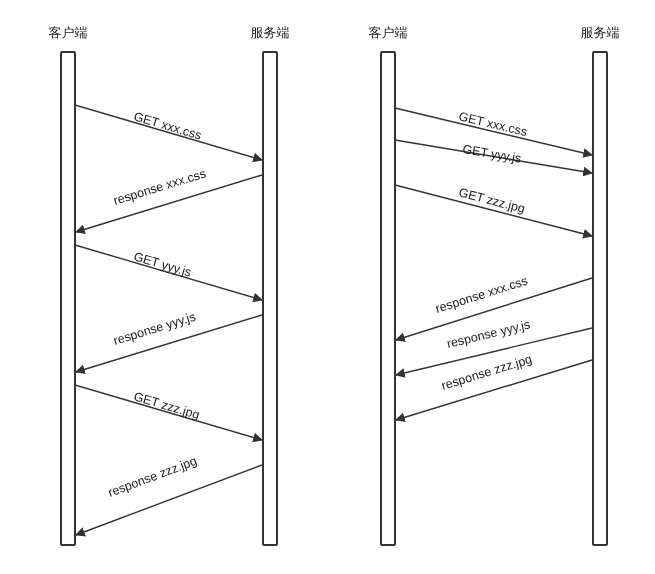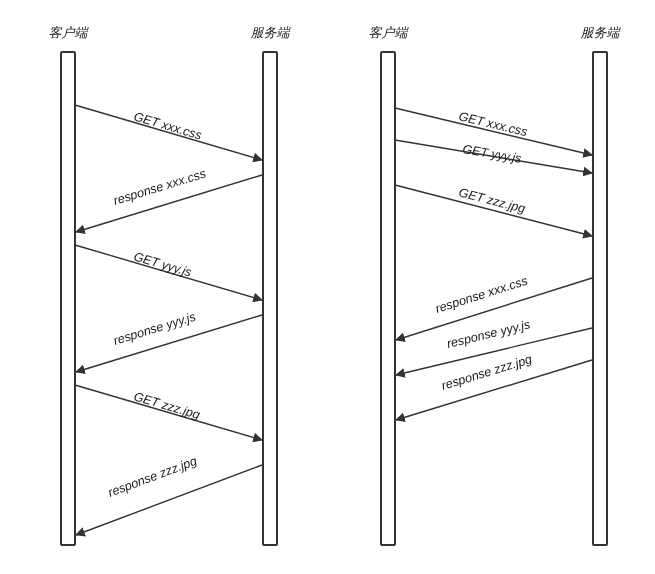--- a/index.html
+++ b/index.html
@@ -11,21 +11,20 @@
     width: 655px;
     height: 574px;
     font-family: "Liberation Sans", sans-serif;
     color: #1a1a1a;
     overflow: hidden;
   }
   #canvas {
     position: relative;
     width: 564px;
     height: 574px;
-    font-style: italic;
   }
   svg.diagram {
     position: absolute;
     top: 0;
     left: 0;
     width: 655px;
     height: 574px;
   }
   .lifeline-box {
     fill: #ffffff;

